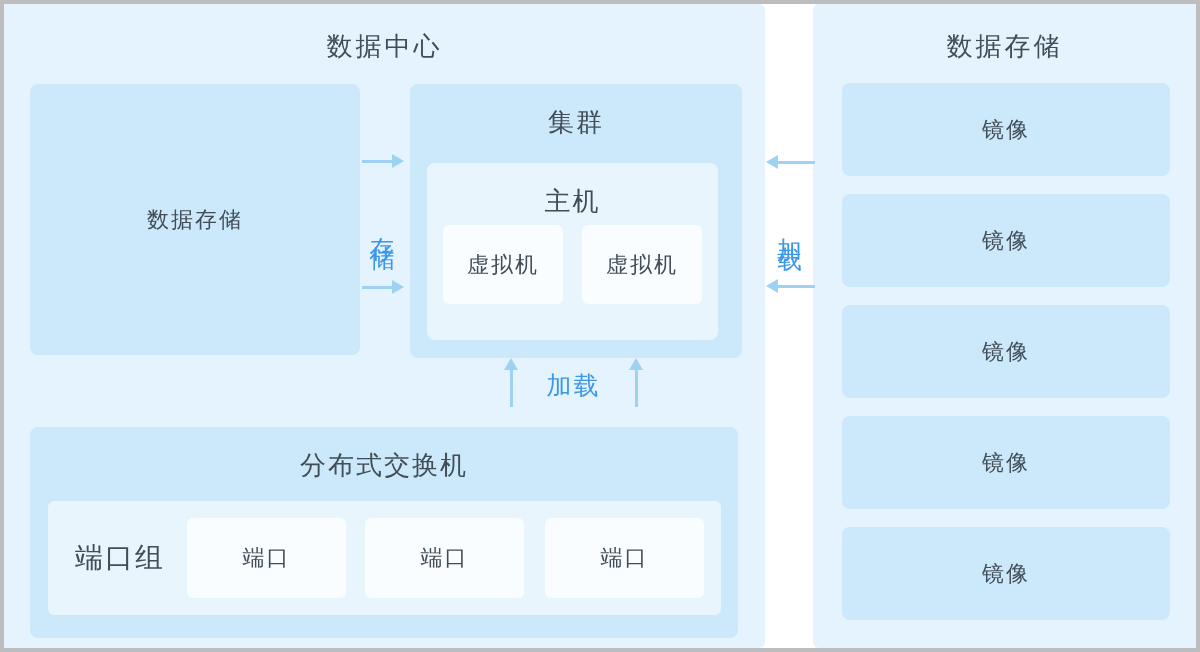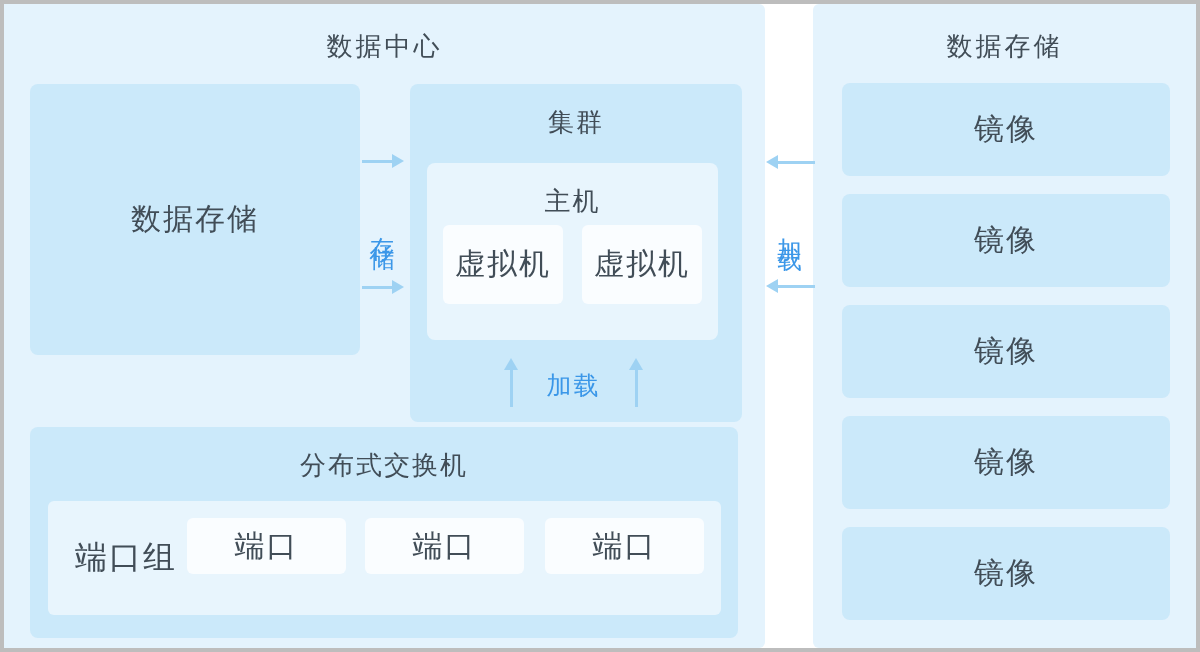--- a/index.html
+++ b/index.html
@@ -34,37 +34,37 @@
     color:var(--text-dark); line-height:32px;
   }
   .box { position:absolute; background:var(--mid-blue); border-radius:8px; }
   .box-title {
     position:absolute; left:0; width:100%; top:22px; height:32px;
     text-align:center; font-size:26px; letter-spacing:2px;
     color:var(--text-dark); line-height:32px;
   }
   .center-label {
     position:absolute; inset:0; display:flex; align-items:center; justify-content:center;
-    font-size:30px; letter-spacing:2px; color:var(--text-dark);font-family:Liberation Serif, serif;
+    font-size:22px; letter-spacing:2px; color:var(--text-dark);font-family:Liberation Serif, serif;
   }
   .datastore { left:26px; top:80px; width:330px; height:271px; }
-  .cluster   { left:406px; top:80px; width:332px; height:338px; }
+  .cluster   { left:406px; top:80px; width:332px; height:274px; }
   .host      { position:absolute; left:17px; top:79px; width:291px; height:177px;
                background:var(--inner-blue); border-radius:8px;padding-left:32px; }
   .vm        { position:absolute; top:62px; width:120px; height:79px;
                background:var(--white-box); border-radius:6px; }
   .vm-1 { left:16px; } .vm-2 { left:155px; }
 
   .switch    { left:26px; top:423px; width:708px; height:211px; }
   .portgroup { position:absolute; left:18px; top:74px; width:673px; height:114px;
                background:var(--inner-blue); border-radius:6px; }
   .pg-label  { position:absolute; left:27px; top:0; height:100%;
                display:flex; align-items:center;
-               font-size:32px; letter-spacing:2px; color:var(--text-dark); }
-  .port      { position:absolute; top:17px; width:159px; height:56px;
+               font-size:28px; letter-spacing:2px; color:var(--text-dark); }
+  .port      { position:absolute; top:17px; width:159px; height:80px;
                background:var(--white-box); border-radius:6px;padding-left:31px; }
   .port-1 { left:139px; } .port-2 { left:317px; } .port-3 { left:497px; }
 
   .img-box   { position:absolute; left:29px; width:328px; height:93px;
                background:var(--mid-blue); border-radius:8px; }
 
   
   .arrow-r, .arrow-l { position:absolute; height:14px; }
   .arrow-r .shaft { position:absolute; left:0; right:10px; top:6px; height:3px; background:var(--arrow-blue); }
   .arrow-r .tip   { position:absolute; right:0; top:0; width:0; height:0;

